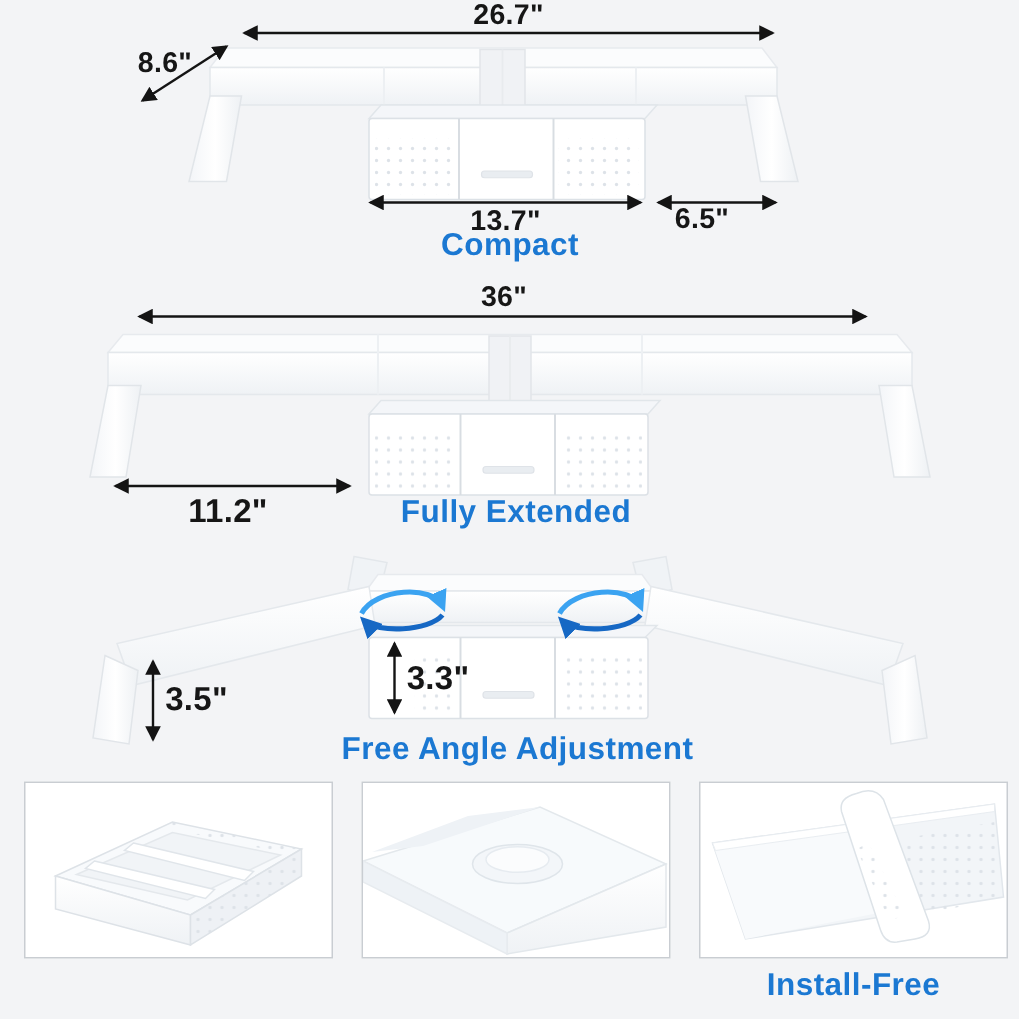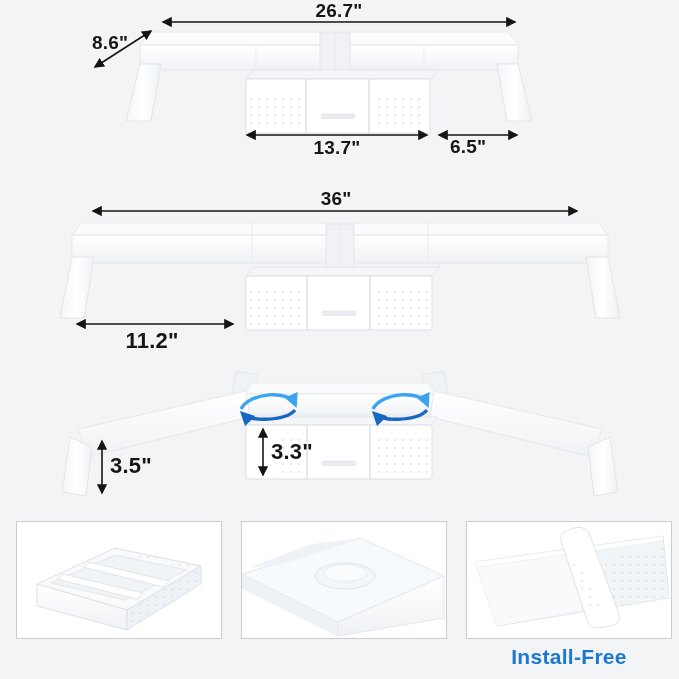--- a/index.html
+++ b/index.html
@@ -94,20 +94,21 @@
     <line x1="163" y1="22" x2="515" y2="22" stroke="#141414" stroke-width="1.6" marker-start="url(#ah)" marker-end="url(#ah)"></line>
     <line x1="95" y1="67" x2="151" y2="31" stroke="#141414" stroke-width="1.6" marker-start="url(#ah)" marker-end="url(#ah)"></line>
     <line x1="247" y1="135" x2="427" y2="135" stroke="#141414" stroke-width="1.6" marker-start="url(#ah)" marker-end="url(#ah)"></line>
     <line x1="439" y1="135" x2="517" y2="135" stroke="#141414" stroke-width="1.6" marker-start="url(#ah)" marker-end="url(#ah)"></line>
   </svg>
 
   <div class="lbl dim" style="left:339px;top:11px">26.7"</div>
   <div class="lbl dim" style="left:110px;top:43px">8.6"</div>
   <div class="lbl dim" style="left:337px;top:148px">13.7"</div>
   <div class="lbl dim" style="left:468px;top:147px">6.5"</div>
+  <div class="lbl blue" style="left:340px;top:164px">Compact</div>
 
   <svg class="art" style="top:185px" width="679" height="175" viewBox="0 0 679 175">
     <path d="M82,38 L598,38 L608,50 L72,50 Z" fill="#fbfcfd" stroke="#e7eaee" stroke-width="1"></path>
     <path d="M72,50 L608,50 L608,78 L72,78 Z" fill="url(#gAcr)" stroke="#e4e8ec" stroke-width="1"></path>
     <line x1="252" y1="38" x2="252" y2="78" stroke="#edf0f3" stroke-width="1.4"></line>
     <line x1="428" y1="38" x2="428" y2="78" stroke="#edf0f3" stroke-width="1.4"></line>
     <rect x="326" y="39" width="28" height="44" fill="#f0f2f5" stroke="#e2e5e9"></rect>
     <line x1="340" y1="39" x2="340" y2="83" stroke="#e8ebee" stroke-width="1.2"></line>
     <path d="M72,72 L94,72 L84,133 L60,133 Z" fill="url(#gLeg)" stroke="#e1e5e9"></path>
     <path d="M586,72 L608,72 L620,133 L596,133 Z" fill="url(#gLeg)" stroke="#e1e5e9"></path>
@@ -119,20 +120,21 @@
       <line x1="307" y1="91" x2="307" y2="145" stroke="#d8dde2" stroke-width="1.3"></line>
       <line x1="370" y1="91" x2="370" y2="145" stroke="#d8dde2" stroke-width="1.3"></line>
       <rect x="322" y="126" width="34" height="4.5" rx="2" fill="#e9edf1" stroke="#dfe3e8" stroke-width=".8"></rect>
     </g>
     <line x1="93" y1="26" x2="577" y2="26" stroke="#141414" stroke-width="1.6" marker-start="url(#ah)" marker-end="url(#ah)"></line>
     <line x1="77" y1="139" x2="233" y2="139" stroke="#141414" stroke-width="1.6" marker-start="url(#ah)" marker-end="url(#ah)"></line>
   </svg>
 
   <div class="lbl dim" style="left:336px;top:199px">36"</div>
   <div class="lbl dim-big" style="left:152px;top:341px">11.2"</div>
+  <div class="lbl blue" style="left:344px;top:342px">Fully Extended</div>
 
   <svg class="art" style="top:365px" width="679" height="145" viewBox="0 0 679 145">
 
     <path d="M236,6 L258,10 L252,34 L232,28 Z" fill="#f0f3f6" stroke="#e3e7eb"></path>
     <path d="M422,10 L444,6 L448,28 L428,34 Z" fill="#f0f3f6" stroke="#e3e7eb"></path>
 
     <path d="M252,18 L428,18 L436,29 L244,29 Z" fill="#fbfcfd" stroke="#e7eaee"></path>
     <path d="M244,29 L436,29 L436,50 L244,50 Z" fill="url(#gAcr)" stroke="#e4e8ec"></path>
 
     <path d="M246,26 L250,52 L88,92 L78,64 Z" fill="url(#gAcr)" stroke="#e4e8ec"></path>
@@ -158,20 +160,21 @@
       <path d="M373,44 C382,27 421,25 427,39" fill="none" stroke="#3ba3f1" stroke-width="3.4" marker-end="url(#ahBlueL)"></path>
       <path d="M427,45 C418,56 383,57 375,49" fill="none" stroke="#1668c4" stroke-width="3.4" marker-end="url(#ahBlueD)"></path>
     </g>
 
     <line x1="263" y1="64" x2="263" y2="110" stroke="#141414" stroke-width="1.6" marker-start="url(#ah)" marker-end="url(#ah)"></line>
     <line x1="102" y1="76" x2="102" y2="128" stroke="#141414" stroke-width="1.6" marker-start="url(#ah)" marker-end="url(#ah)"></line>
   </svg>
 
   <div class="lbl dim-big" style="left:131px;top:466px">3.5"</div>
   <div class="lbl dim-big" style="left:292px;top:452px">3.3"</div>
+  <div class="lbl blue" style="left:345px;top:500px">Free Angle Adjustment</div>
 
   <div class="feature-card" style="left:16px">
     <svg width="204" height="116" viewBox="0 0 204 116">
       <path d="M20,62 L98,26 L184,44 L110,88 Z" fill="#f8fafc" stroke="#dde2e7"></path>
       <path d="M34,61 L98,33 L170,48 L108,78 Z" fill="#f1f4f7" stroke="#e4e8ec"></path>
       <path d="M20,62 L110,88 L110,108 L20,84 Z" fill="url(#gAcr)" stroke="#dde2e7"></path>
       <path d="M110,88 L184,44 L184,62 L110,108 Z" fill="#eef1f5" stroke="#dde2e7"></path>
       <path d="M110,88 L184,44 L184,62 L110,108 Z" fill="url(#dots)"></path>
       <path d="M46,52 L126,71 L120,77 L40,57 Z" fill="#ffffff" stroke="#e0e5ea"></path>
       <path d="M72,40 L152,59 L146,65 L66,45 Z" fill="#ffffff" stroke="#e0e5ea"></path>

